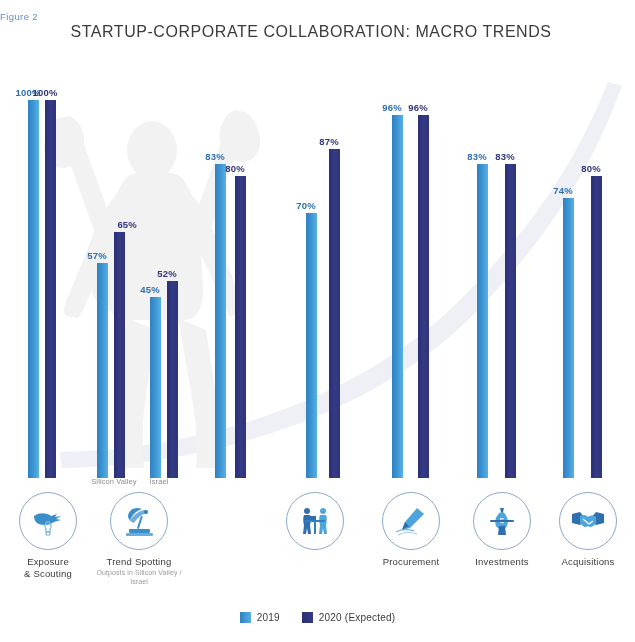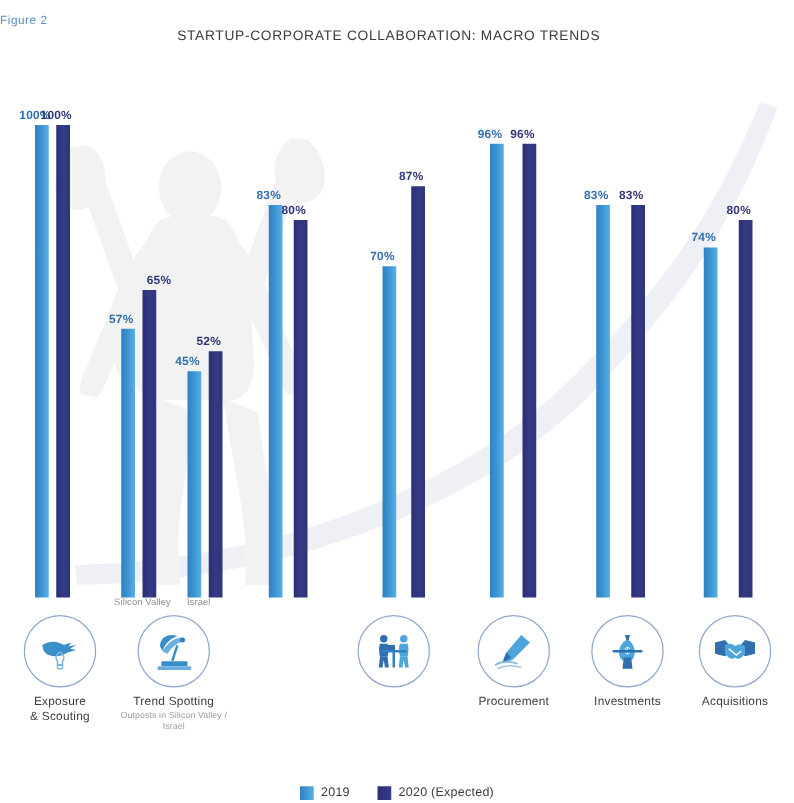--- a/index.html
+++ b/index.html
@@ -29,21 +29,21 @@
     font-size: 9.5px;
     letter-spacing: .4px;
     color: #5b8fc9;
   }
   .fig-title {
     position: absolute;
     top: 23px;
     left: 0;
     width: 622px;
     text-align: center;
-    font-size: 11px;
+    font-size: 16px;
     letter-spacing: .55px;
     color: #3b3b3b;
   }
 
   
   .bg-art {
     position: absolute;
     inset: 0;
     width: 635px;
     height: 642px;
@@ -141,21 +141,20 @@
     width: 635px;
     display: flex;
     justify-content: center;
     align-items: center;
     gap: 22px;
   }
   .legend-item {
     display: flex;
     align-items: center;
     gap: 6px;
-    margin-top: 17px;
   }
   .legend-swatch {
     width: 11px;
     height: 11px;
     display: block;
   }
   .legend-swatch.y2019 {
     background: linear-gradient(to right, #2f80c2 0%, #57b0e4 100%);
   }
   .legend-swatch.y2020 {

